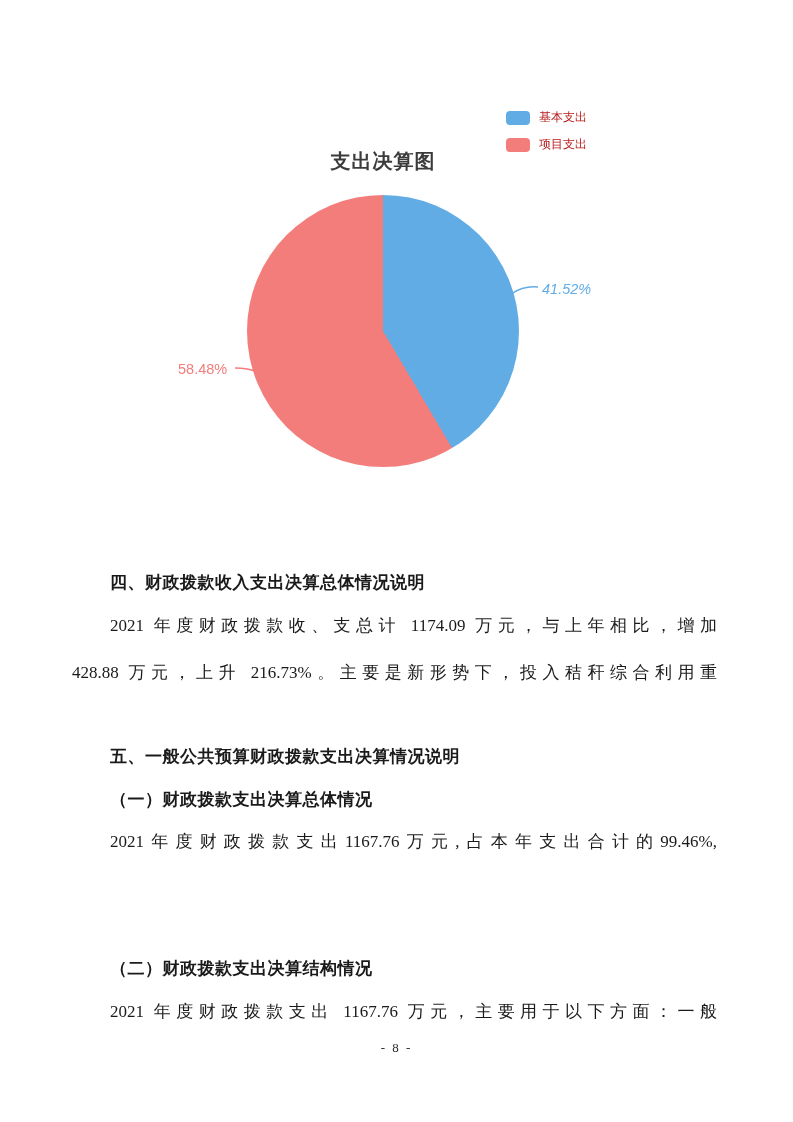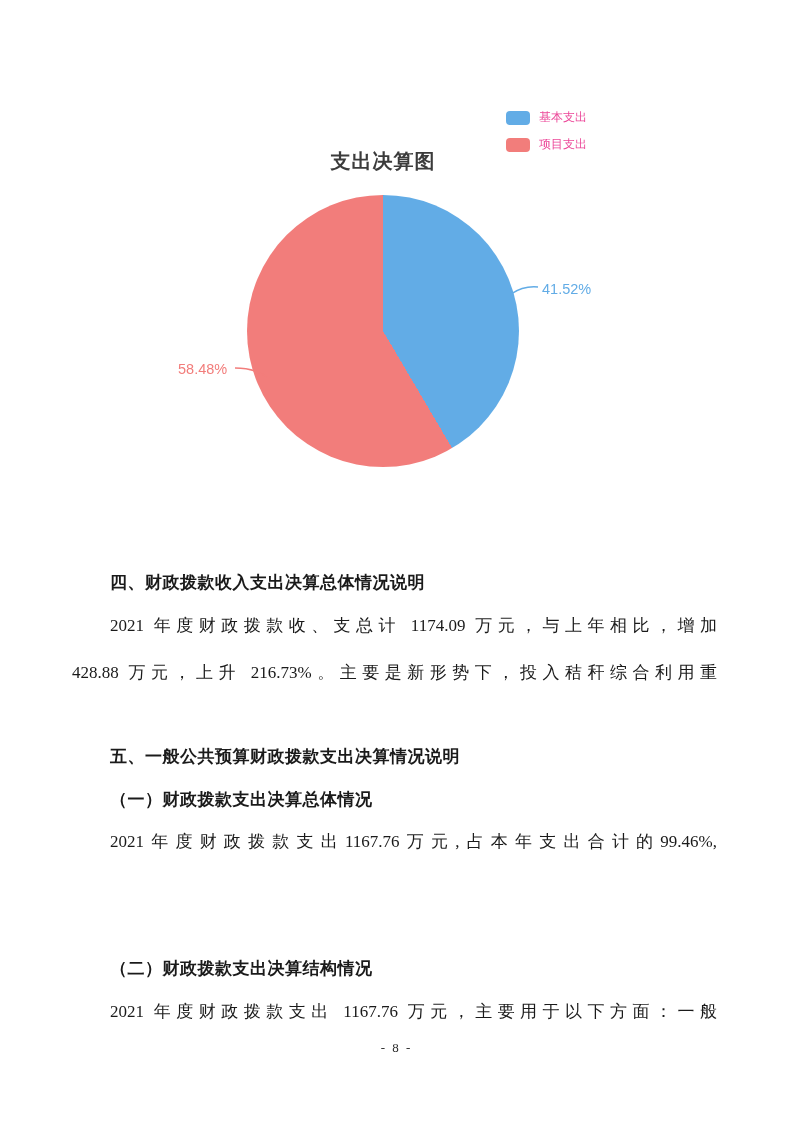--- a/index.html
+++ b/index.html
@@ -8,25 +8,25 @@
 
   
   .chart{position:absolute;left:0;top:85px;width:793px;height:445px;}
   .chart-title{position:absolute;left:0;top:18px;width:766px;text-align:center;
                font-family:"Liberation Sans",sans-serif;font-weight:700;
                font-size:20px;color:#3b3b3b;letter-spacing:1px;margin-top:45px;}
   .legend{position:absolute;left:506px;top:24px;display:flex;flex-direction:column;gap:10px;}
   .legend-item{display:flex;align-items:center;}
   .swatch{width:24px;height:14px;border-radius:4px;display:inline-block;}
   .legend-label{margin-left:9px;font-family:"Liberation Sans",sans-serif;
-                font-size:12px;color:#ec4899;}
+                font-size:12px;color:#b91c1c;}
   .pie{position:absolute;left:247px;top:110px;width:272px;height:272px;border-radius:50%;}
   .leaders{position:absolute;left:0;top:0;width:793px;height:445px;pointer-events:none;}
   .pct{position:absolute;font-family:"Liberation Sans",sans-serif;font-size:14.5px;}
-  .pct-blue{left:542px;top:196px;}
+  .pct-blue{left:542px;top:196px;font-style:italic;}
   .pct-red{left:178px;top:276px;}
 
   
   .tline{position:absolute;left:72px;width:645px;height:26px;line-height:26px;
          font-size:17px;box-sizing:border-box;white-space:nowrap;}
   .heading{font-weight:700;padding-left:38px;font-family:"Liberation Sans","Liberation Serif",sans-serif;
            letter-spacing:0.5px;}
   .indent{padding-left:38px;}
   .fill{text-align:justify;text-align-last:justify;white-space:normal;}
   .footer{position:absolute;left:0;top:1040px;width:793px;text-align:center;

